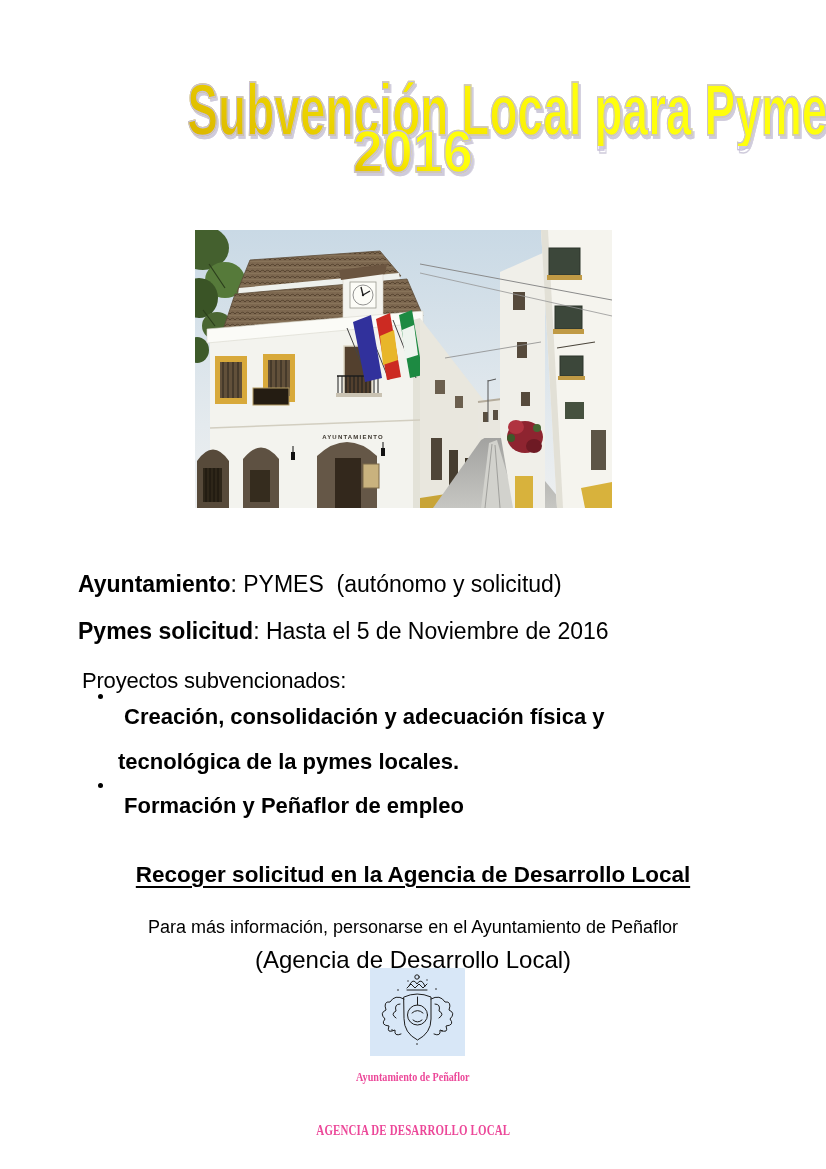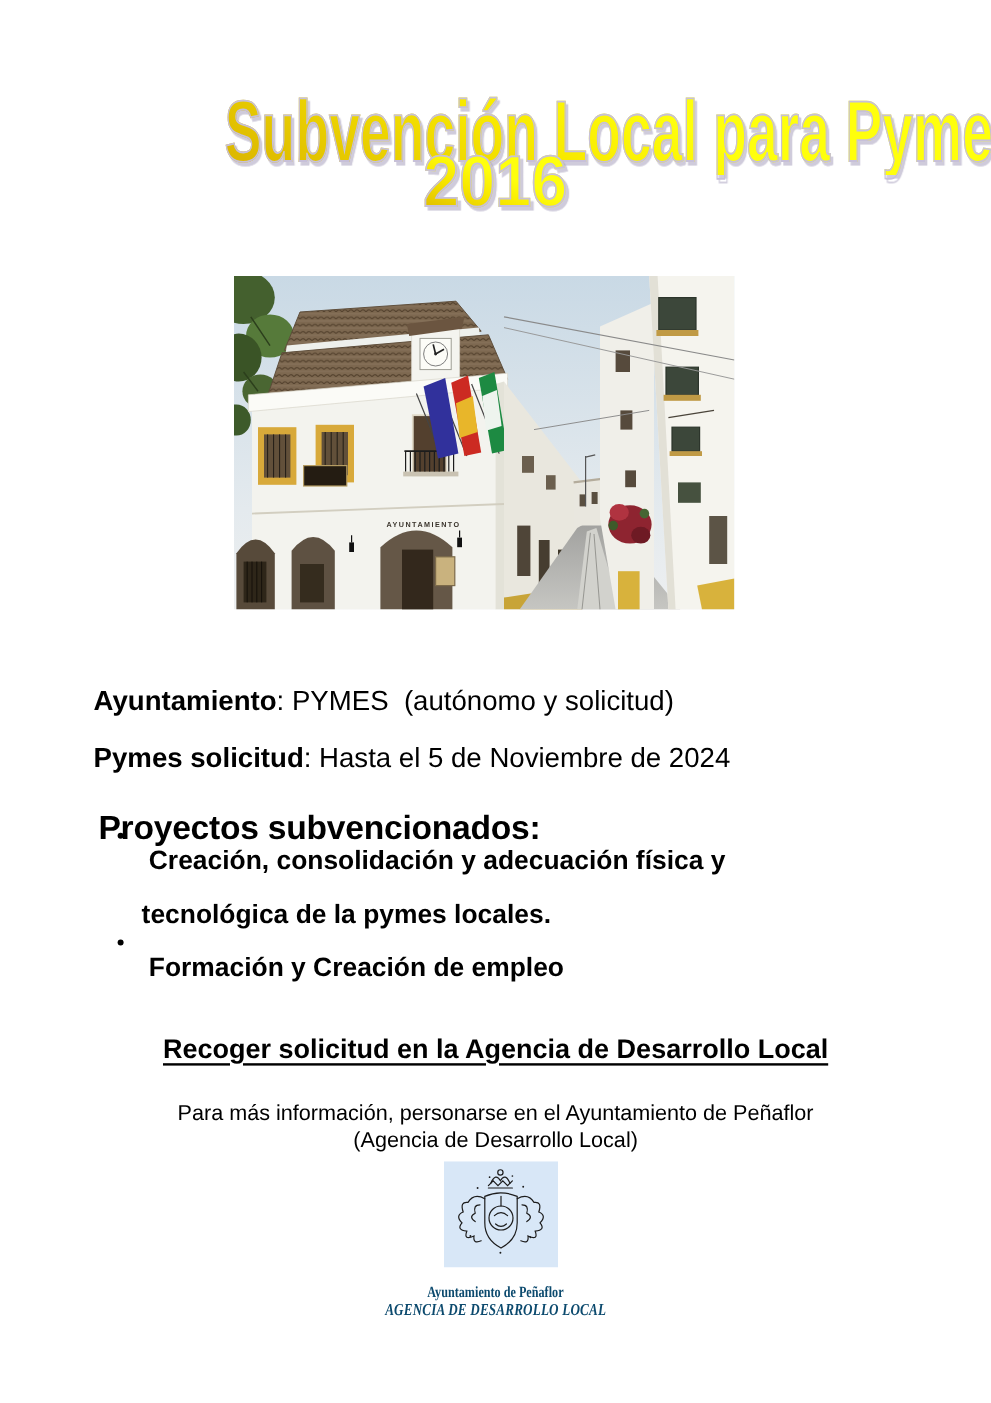--- a/index.html
+++ b/index.html
@@ -24,39 +24,39 @@
   .l2 .wordart{font-size:60px;transform:scaleX(0.9);transform-origin:center top;}
   
   .photo{position:absolute;left:195px;top:230px;width:417px;height:278px;}
   .photo svg{display:block;width:100%;height:100%;}
   
   .t{position:absolute;font-size:23px;line-height:1.1;white-space:nowrap;}
   .t .b{font-weight:700;}
   .pre{white-space:pre;}
   .ben{left:78px;top:549px;}
   .plazo{left:78px;top:596px;}
-  .proy{left:82px;top:647px;font-weight:700;font-size:28px;letter-spacing:-0.2px;}
+  .proy{left:82px;top:647px;font-weight:400;font-size:22px;letter-spacing:-0.2px;}
   .bullet-text{position:absolute;font-weight:700;font-size:22px;white-space:nowrap;}
   .b1l1{left:124px;top:682px;}
   .b1l2{left:118px;top:727px;}
   .b2l1{left:124px;top:771px;}
   .dot{position:absolute;width:5px;height:5px;background:#000;border-radius:50%;}
   .dot1{left:98px;top:694px;}
   .dot2{left:98px;top:783px;}
   .center-line{position:absolute;left:0;width:100%;text-align:center;white-space:nowrap;}
   .recoger{top:839px;font-size:22.5px;font-weight:700;}
   .recoger span{text-decoration:underline;text-decoration-thickness:2px;text-underline-offset:4px;}
   .info1{top:899px;font-size:18px;text-align:center;}
-  .info2{top:922px;font-size:18px;}
+  .info2{top:922px;font-size:24px;}
   
   .seal{position:absolute;left:370px;top:968px;width:95px;height:88px;background:#d8e7f7;}
   .seal svg{display:block;width:100%;height:100%;}
-  .fline{position:absolute;left:0;width:100%;text-align:center;font-family:"Liberation Serif",serif;font-weight:700;color:#0c4a6e;}
+  .fline{position:absolute;left:0;width:100%;text-align:center;font-family:"Liberation Serif",serif;font-weight:700;color:#ec4899;}
   .f1{top:1056px;font-size:13px;}
-  .f2{top:1071px;font-size:14px;letter-spacing:0.2px;font-style:italic;}
+  .f2{top:1109px;font-size:14px;letter-spacing:0.2px;}
   .fline span{display:inline-block;transform:scaleX(0.78);transform-origin:center top;white-space:nowrap;}
 </style>
 </head>
 <body>
 
 <div class="page">
 
   <div class="title-line l1">
     <span class="wordart">Subvención Local para Pymes</span>
   </div>
@@ -224,30 +224,30 @@
       <g>
         <path d="M225 34 L417 70" stroke="#8a8a8a" stroke-width="1" fill="none"></path>
         <path d="M225 43 L417 86" stroke="#969696" stroke-width="0.8" fill="none"></path>
         <path d="M250 128 L346 112" stroke="#8a8a8a" stroke-width="0.8" fill="none"></path>
       </g>
     </svg>
   </div>
 
   <p class="t ben"><span class="b">Ayuntamiento</span><span class="pre">: PYMES  (autónomo y solicitud)</span></p>
 
-  <p class="t plazo"><span class="b">Pymes solicitud</span><span class="pre">: Hasta el 5 de Noviembre de 2024</span></p>
+  <p class="t plazo"><span class="b">Pymes solicitud</span><span class="pre">: Hasta el 5 de Noviembre de 2016</span></p>
 
   <p class="t proy">Proyectos subvencionados:</p>
 
   <span class="dot dot1"></span>
   <p class="bullet-text b1l1">Creación, consolidación y adecuación física y</p>
   <p class="bullet-text b1l2">tecnológica de la pymes locales.</p>
 
   <span class="dot dot2"></span>
-  <p class="bullet-text b2l1">Formación y Creación de empleo</p>
+  <p class="bullet-text b2l1">Formación y Peñaflor de empleo</p>
 
   <p class="center-line recoger"><span>Recoger solicitud en la Agencia de Desarrollo Local</span></p>
 
   <p class="center-line info1">Para más información, personarse en el Ayuntamiento de Peñaflor</p>
   <p class="center-line info2">(Agencia de Desarrollo Local)</p>
 
   <div class="seal">
     <svg viewBox="0 0 95 88">
       <rect x="0" y="0" width="95" height="88" fill="#d8e7f7"></rect>
       <g stroke="#1d1d1d" fill="none" stroke-width="1" stroke-linecap="round">

